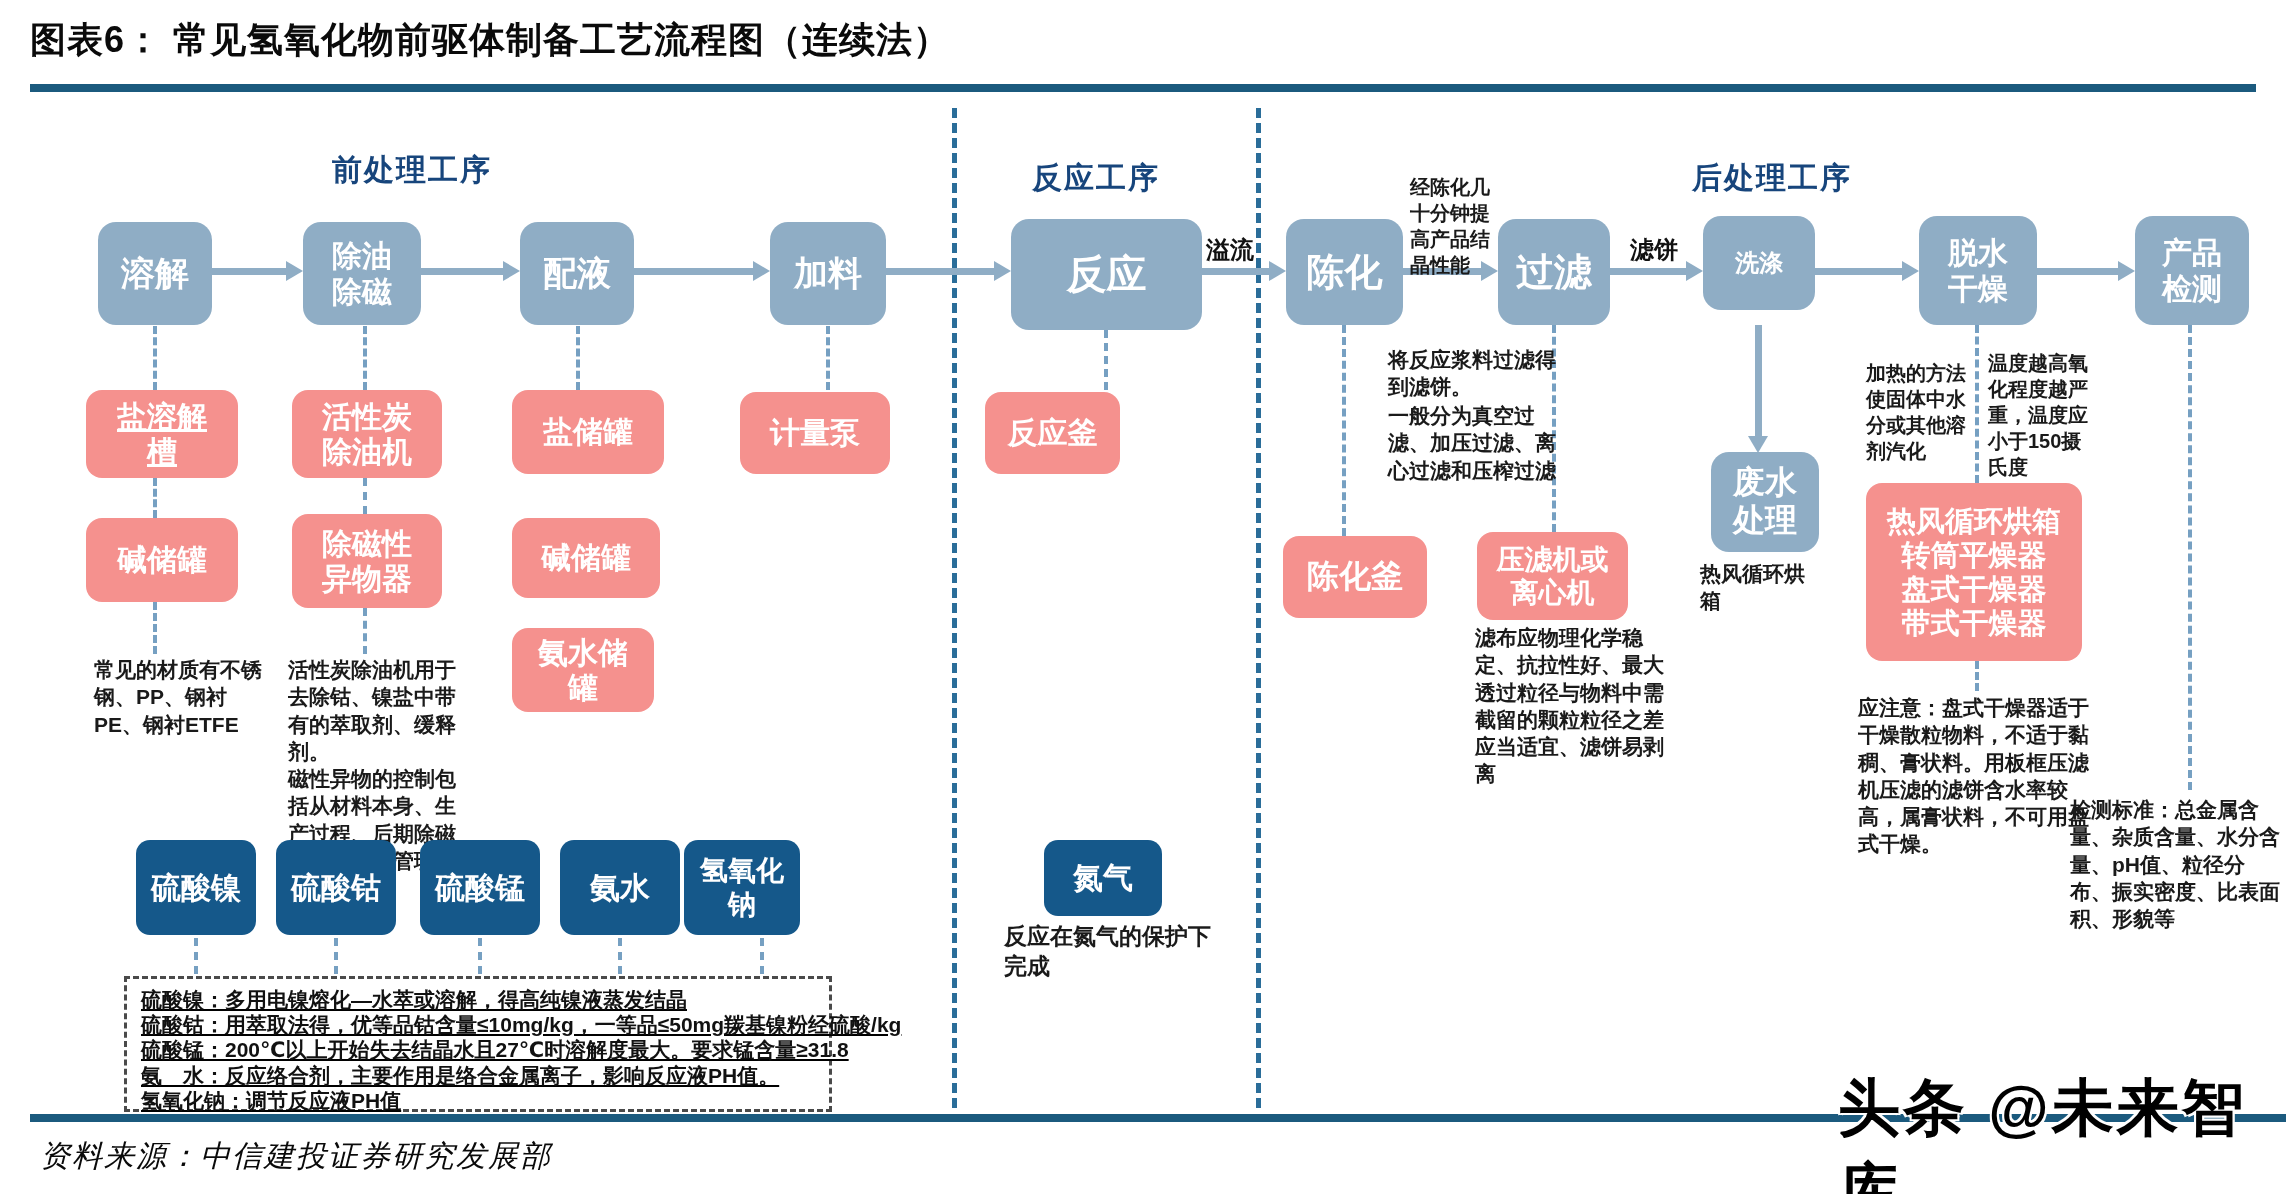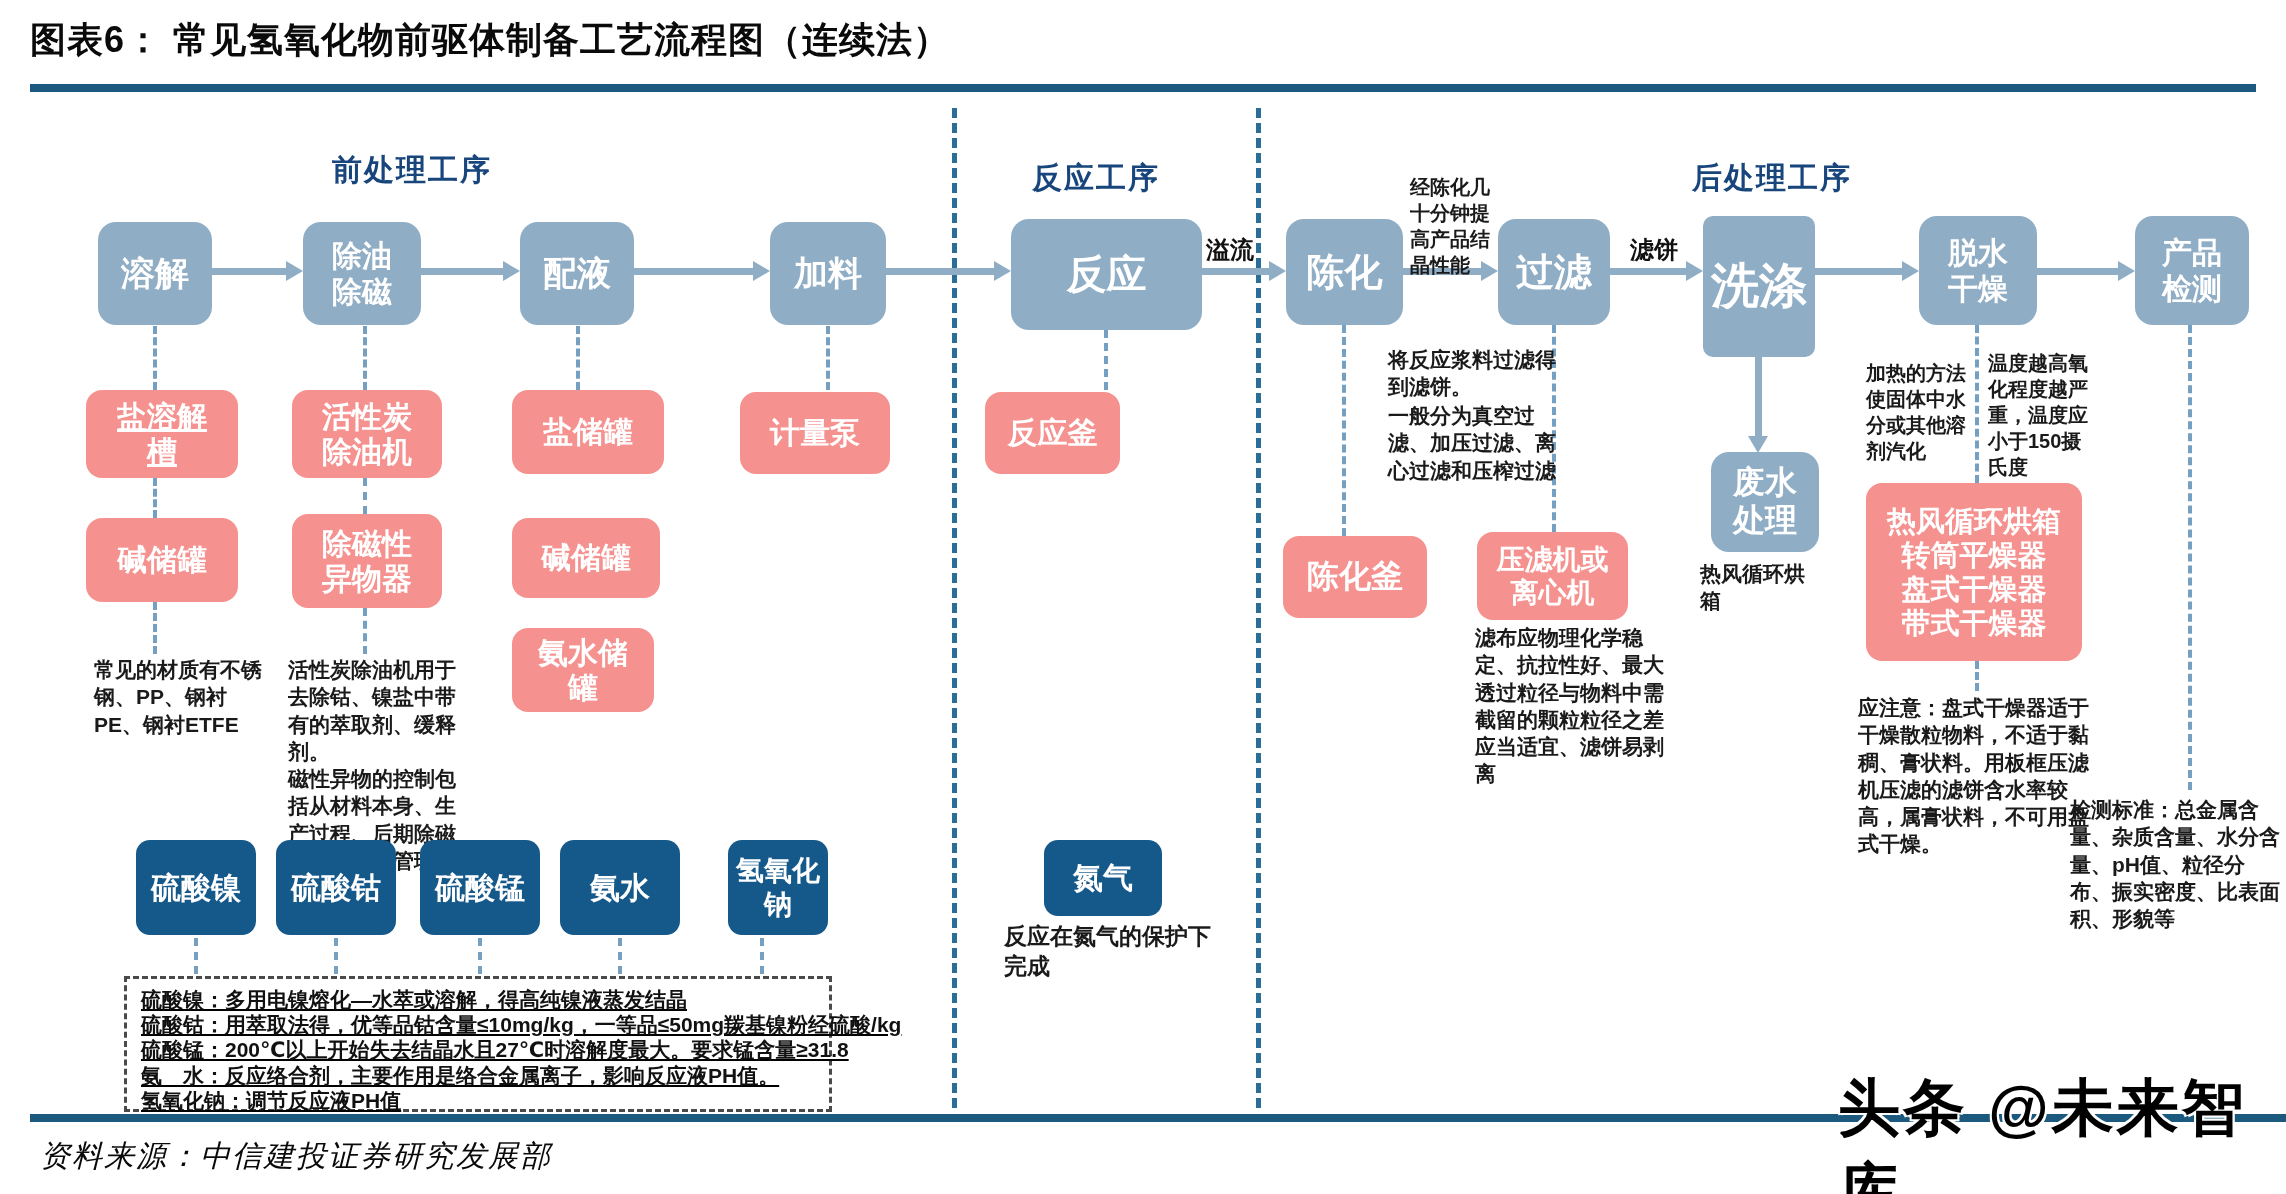--- a/index.html
+++ b/index.html
@@ -46,21 +46,21 @@
   <div class="divider" style="left:1256px;top:108px;height:1000px;"></div>
 
   <div class="box box-steel" style="left:98px;top:222px;width:114px;height:103px;font-size:34px;">溶解</div>
   <div class="box box-steel" style="left:303px;top:222px;width:118px;height:103px;font-size:30px;">除油
 除磁</div>
   <div class="box box-steel" style="left:520px;top:222px;width:114px;height:103px;font-size:34px;">配液</div>
   <div class="box box-steel" style="left:770px;top:222px;width:116px;height:103px;font-size:34px;">加料</div>
   <div class="box box-steel" style="left:1011px;top:219px;width:191px;height:111px;font-size:40px;">反应</div>
   <div class="box box-steel" style="left:1286px;top:219px;width:117px;height:106px;font-size:38px;">陈化</div>
   <div class="box box-steel" style="left:1498px;top:219px;width:112px;height:106px;font-size:38px;text-align:right;">过滤</div>
-  <div class="box box-steel" style="left:1703px;top:216px;width:112px;height:141px;font-size:48px;border-radius:10px;">洗涤</div>
+  <div class="box box-steel" style="left:1703px;top:216px;width:112px;height:94px;font-size:24px;">洗涤</div>
   <div class="box box-steel" style="left:1919px;top:216px;width:118px;height:109px;font-size:30px;">脱水
 干燥</div>
   <div class="box box-steel" style="left:2135px;top:216px;width:114px;height:109px;font-size:30px;">产品
 检测</div>
 
   <div class="harrow" style="left:212px;top:268px;width:74px;"></div>
   <div class="harrow" style="left:421px;top:268px;width:82px;"></div>
   <div class="harrow" style="left:634px;top:268px;width:119px;"></div>
   <div class="harrow" style="left:886px;top:268px;width:108px;"></div>
   <div class="harrow" style="left:1202px;top:268px;width:67px;"></div>
@@ -124,21 +124,21 @@
   <div class="note" style="left:1700px;top:560px;width:124px;">热风循环烘箱</div>
   <div class="note" style="left:1866px;top:360px;width:110px;font-size:20px;">加热的方法使固体中水分或其他溶剂汽化</div>
   <div class="note" style="left:1988px;top:350px;width:110px;font-size:20px;">温度越高氧化程度越严重，温度应小于150摄氏度</div>
   <div class="note" style="left:1858px;top:694px;width:238px;">应注意：盘式干燥器适于干燥散粒物料，不适于黏稠、膏状料。用板框压滤机压滤的滤饼含水率较高，属膏状料，不可用盘式干燥。</div>
   <div class="note" style="left:2070px;top:796px;width:210px;">检测标准：总金属含量、杂质含量、水分含量、pH值、粒径分 布、振实密度、比表面积、形貌等</div>
 
   <div class="box box-dark" style="left:136px;top:840px;width:120px;height:95px;font-size:30px;">硫酸镍</div>
   <div class="box box-dark" style="left:276px;top:840px;width:120px;height:95px;font-size:30px;">硫酸钴</div>
   <div class="box box-dark" style="left:420px;top:840px;width:120px;height:95px;font-size:30px;">硫酸锰</div>
   <div class="box box-dark" style="left:560px;top:840px;width:120px;height:95px;font-size:30px;">氨水</div>
-  <div class="box box-dark" style="left:728px;top:840px;width:100px;height:95px;font-size:28px;">氢氧化
+  <div class="box box-dark" style="left:684px;top:840px;width:116px;height:95px;font-size:28px;">氢氧化
 钠</div>
   <div class="box box-dark" style="left:1044px;top:840px;width:118px;height:76px;font-size:30px;">氮气</div>
   <div class="note" style="left:1004px;top:922px;width:220px;font-size:23px;">反应在氮气的保护下完成</div>
 
   <div class="vdash" style="left:194px;top:938px;height:36px;"></div>
   <div class="vdash" style="left:334px;top:938px;height:36px;"></div>
   <div class="vdash" style="left:478px;top:938px;height:36px;"></div>
   <div class="vdash" style="left:618px;top:938px;height:36px;"></div>
   <div class="vdash" style="left:760px;top:938px;height:36px;"></div>
 

